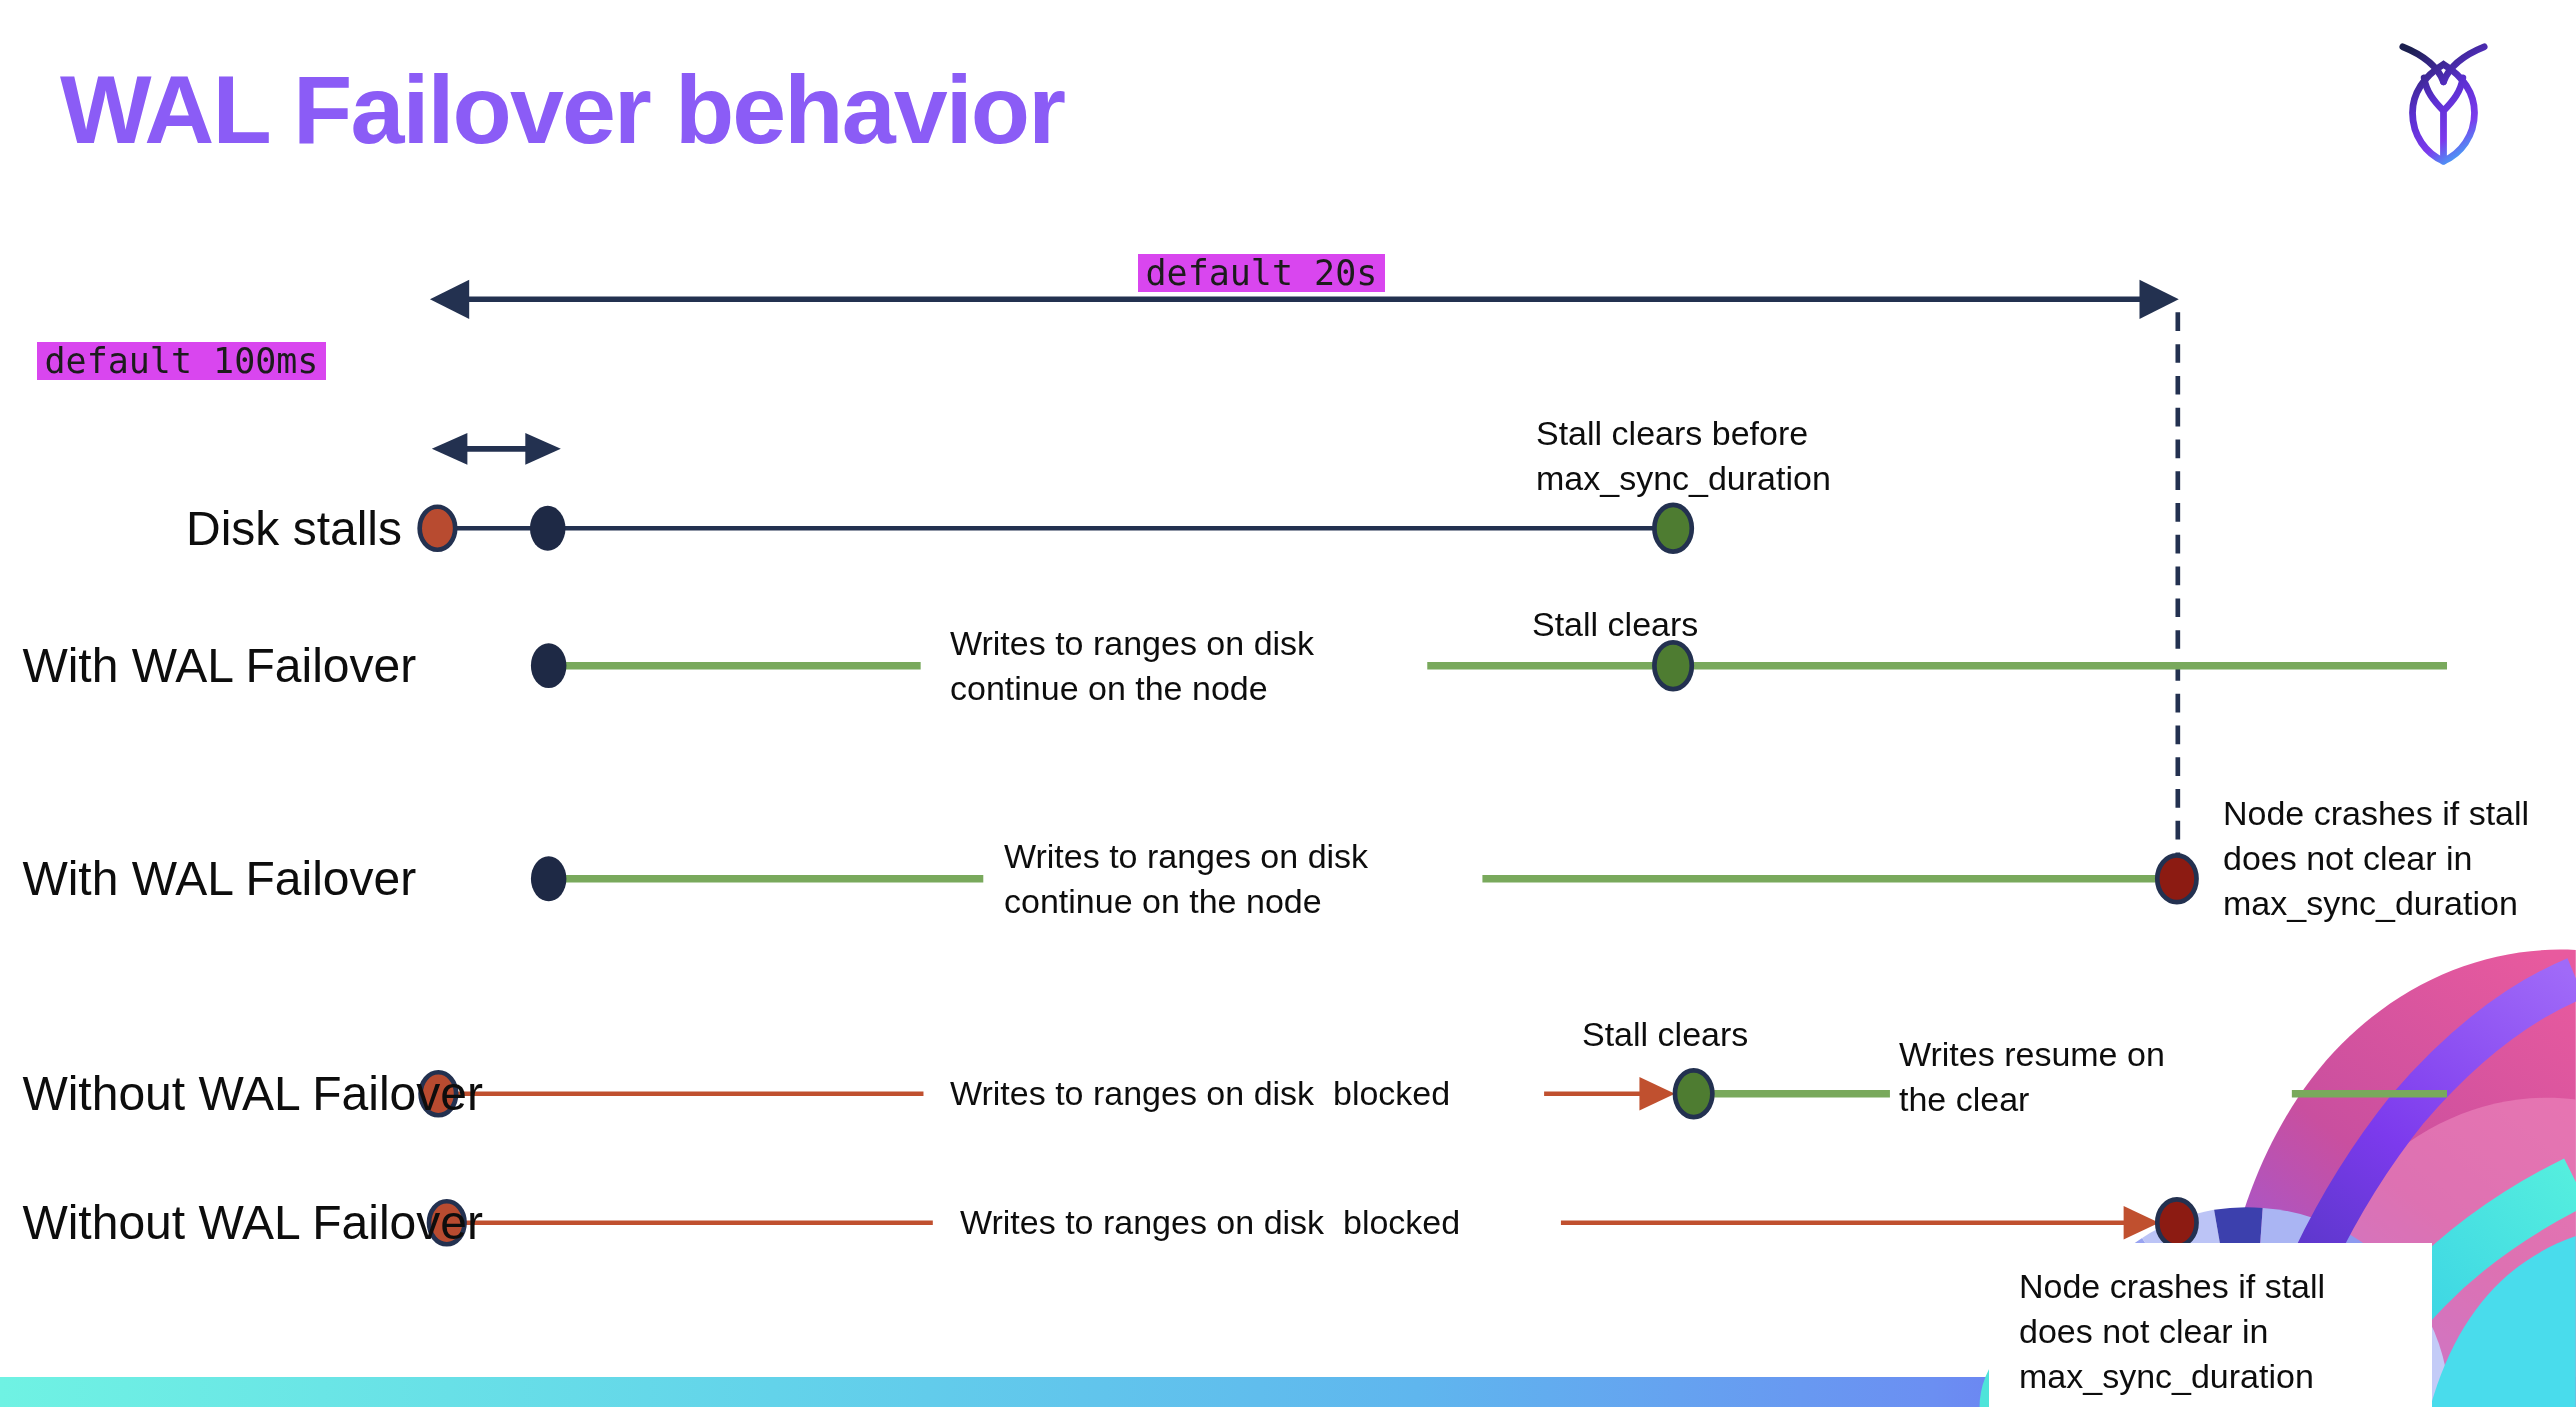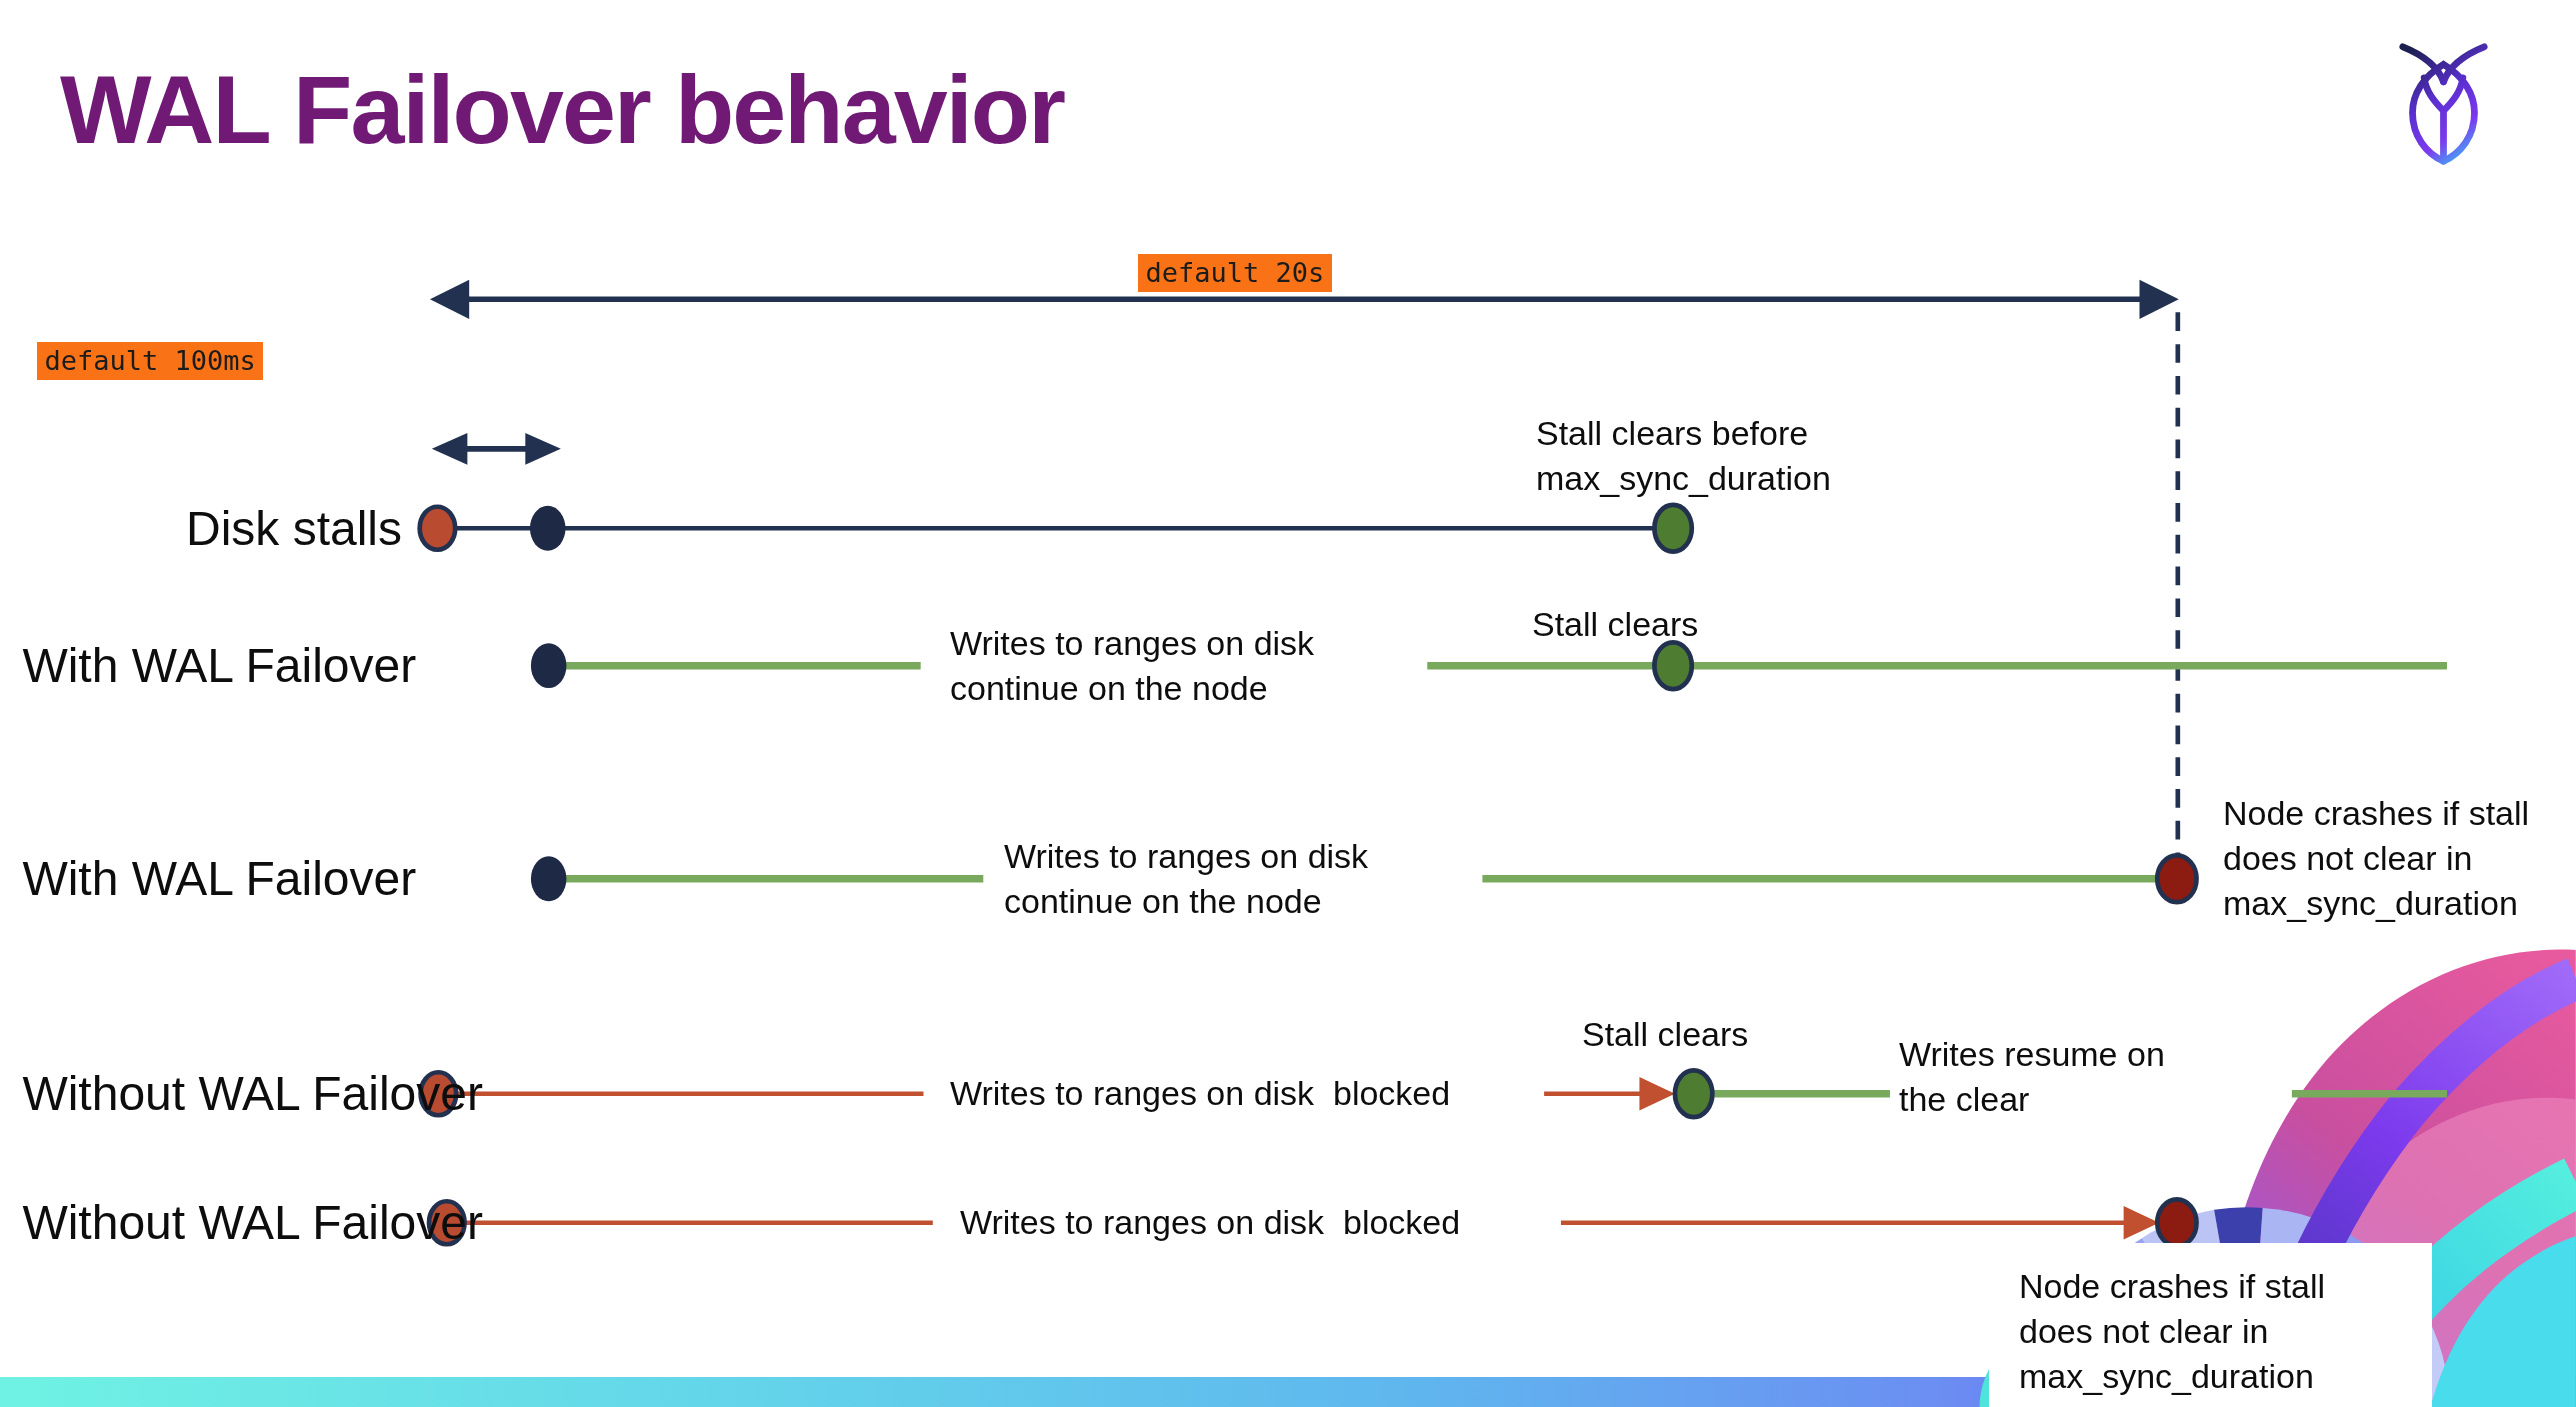--- a/index.html
+++ b/index.html
@@ -10,30 +10,30 @@
     overflow:hidden;
     font-family:"Liberation Sans",sans-serif;
     color:#101010;
   }
   .abs{position:absolute;}
   .title{
     left:60px;top:54px;
     font-size:97px;
     font-weight:800;
     letter-spacing:-1.9px;
-    color:#701a75;
+    color:#8b5cf6;
     white-space:nowrap;
   }
   .mono-block{display:flex;flex-direction:column;align-items:flex-start;gap:1.9px;}
   .mono-line{
     font-family:"DejaVu Sans Mono",monospace;
-    font-size:27px;
+    font-size:35px;
     line-height:36px;
     color:#1c1c1c;
-    background:#f97316;
+    background:#d946ef;
     padding:0.9px 7.5px;
     white-space:pre;
   }
   .note{
     font-size:34px;
     line-height:45px;
     white-space:pre-wrap;
     color:#0d0d0d;
   }
   .row-label{

